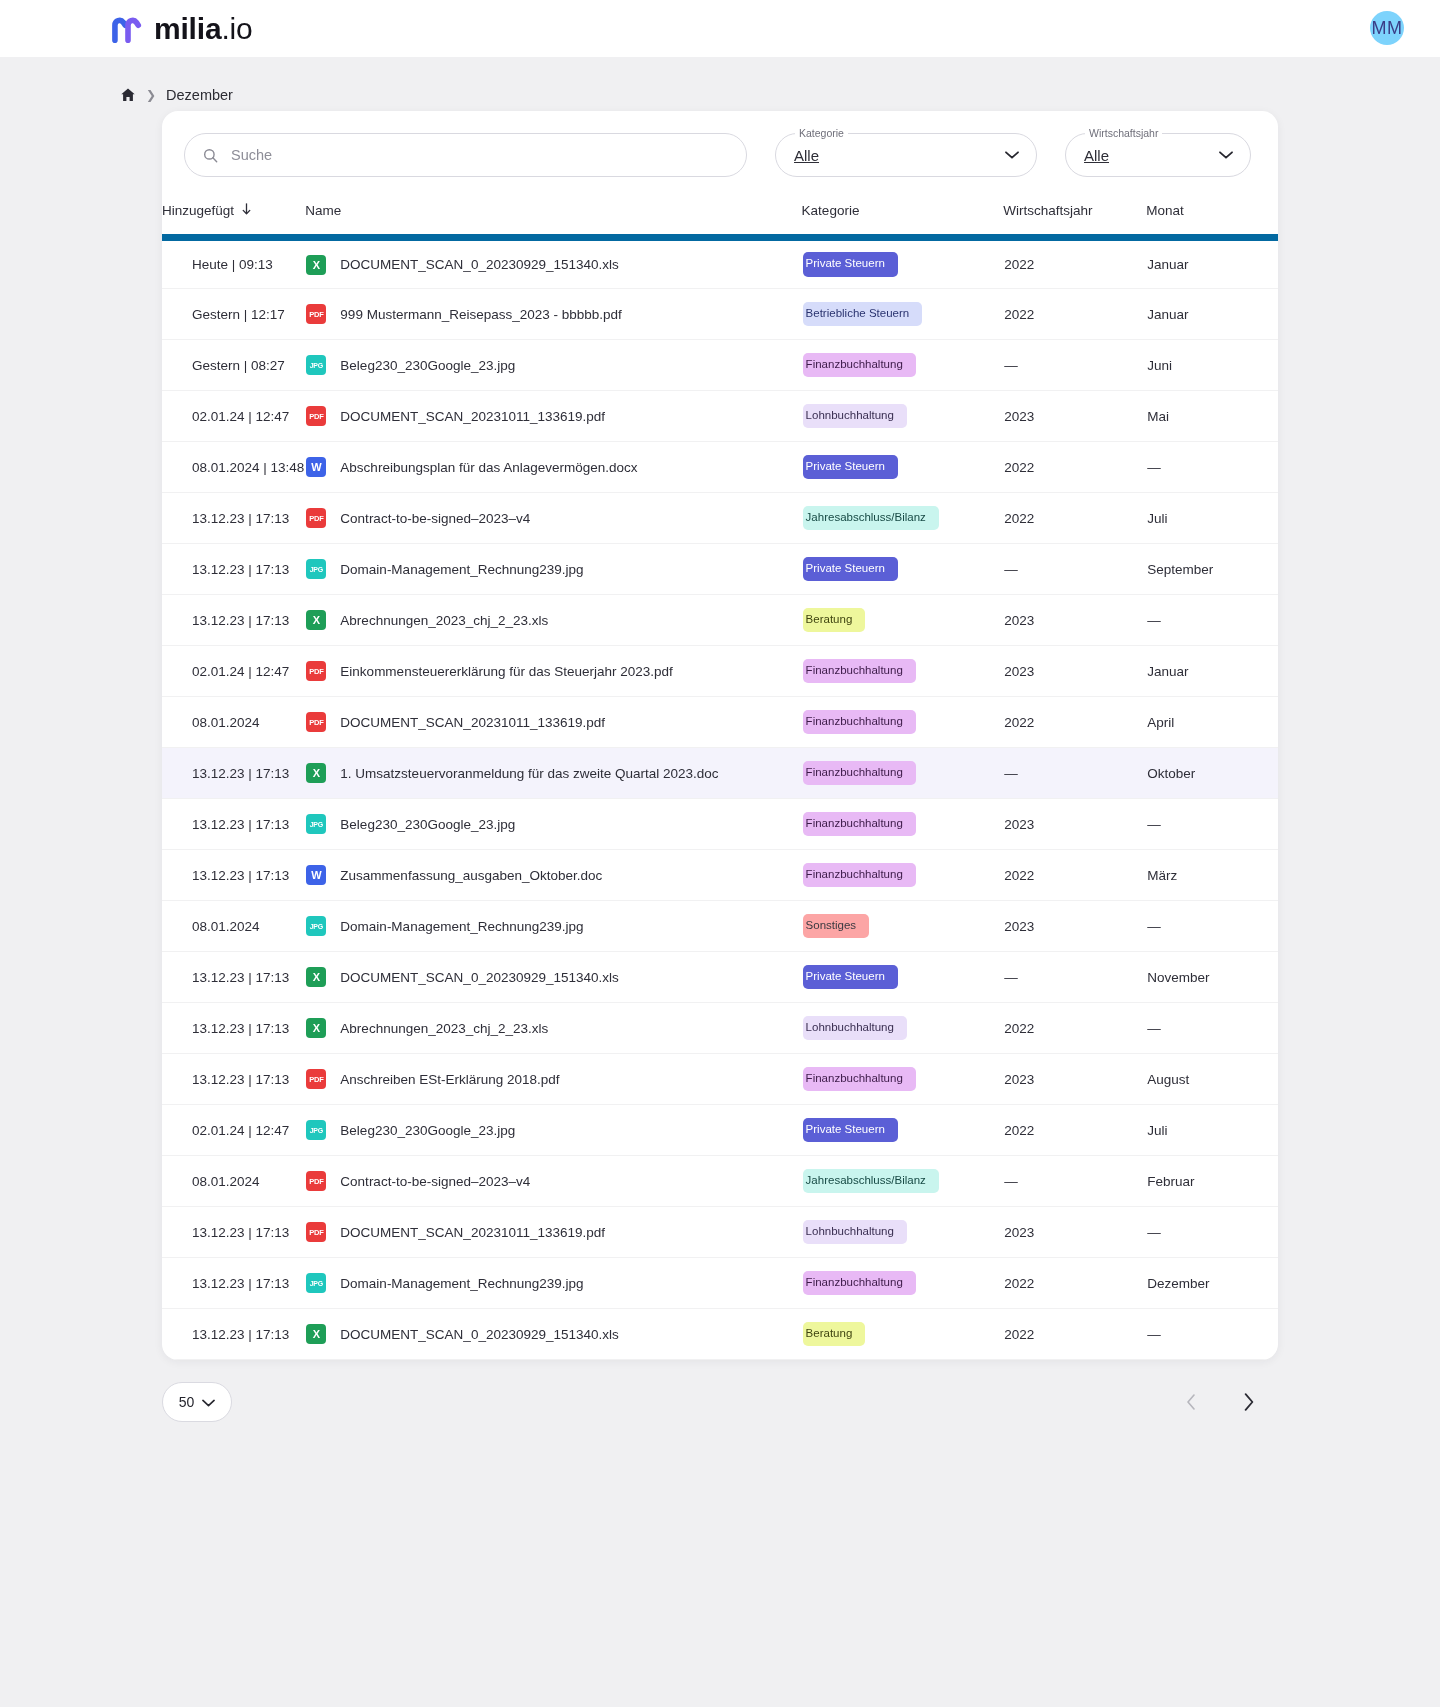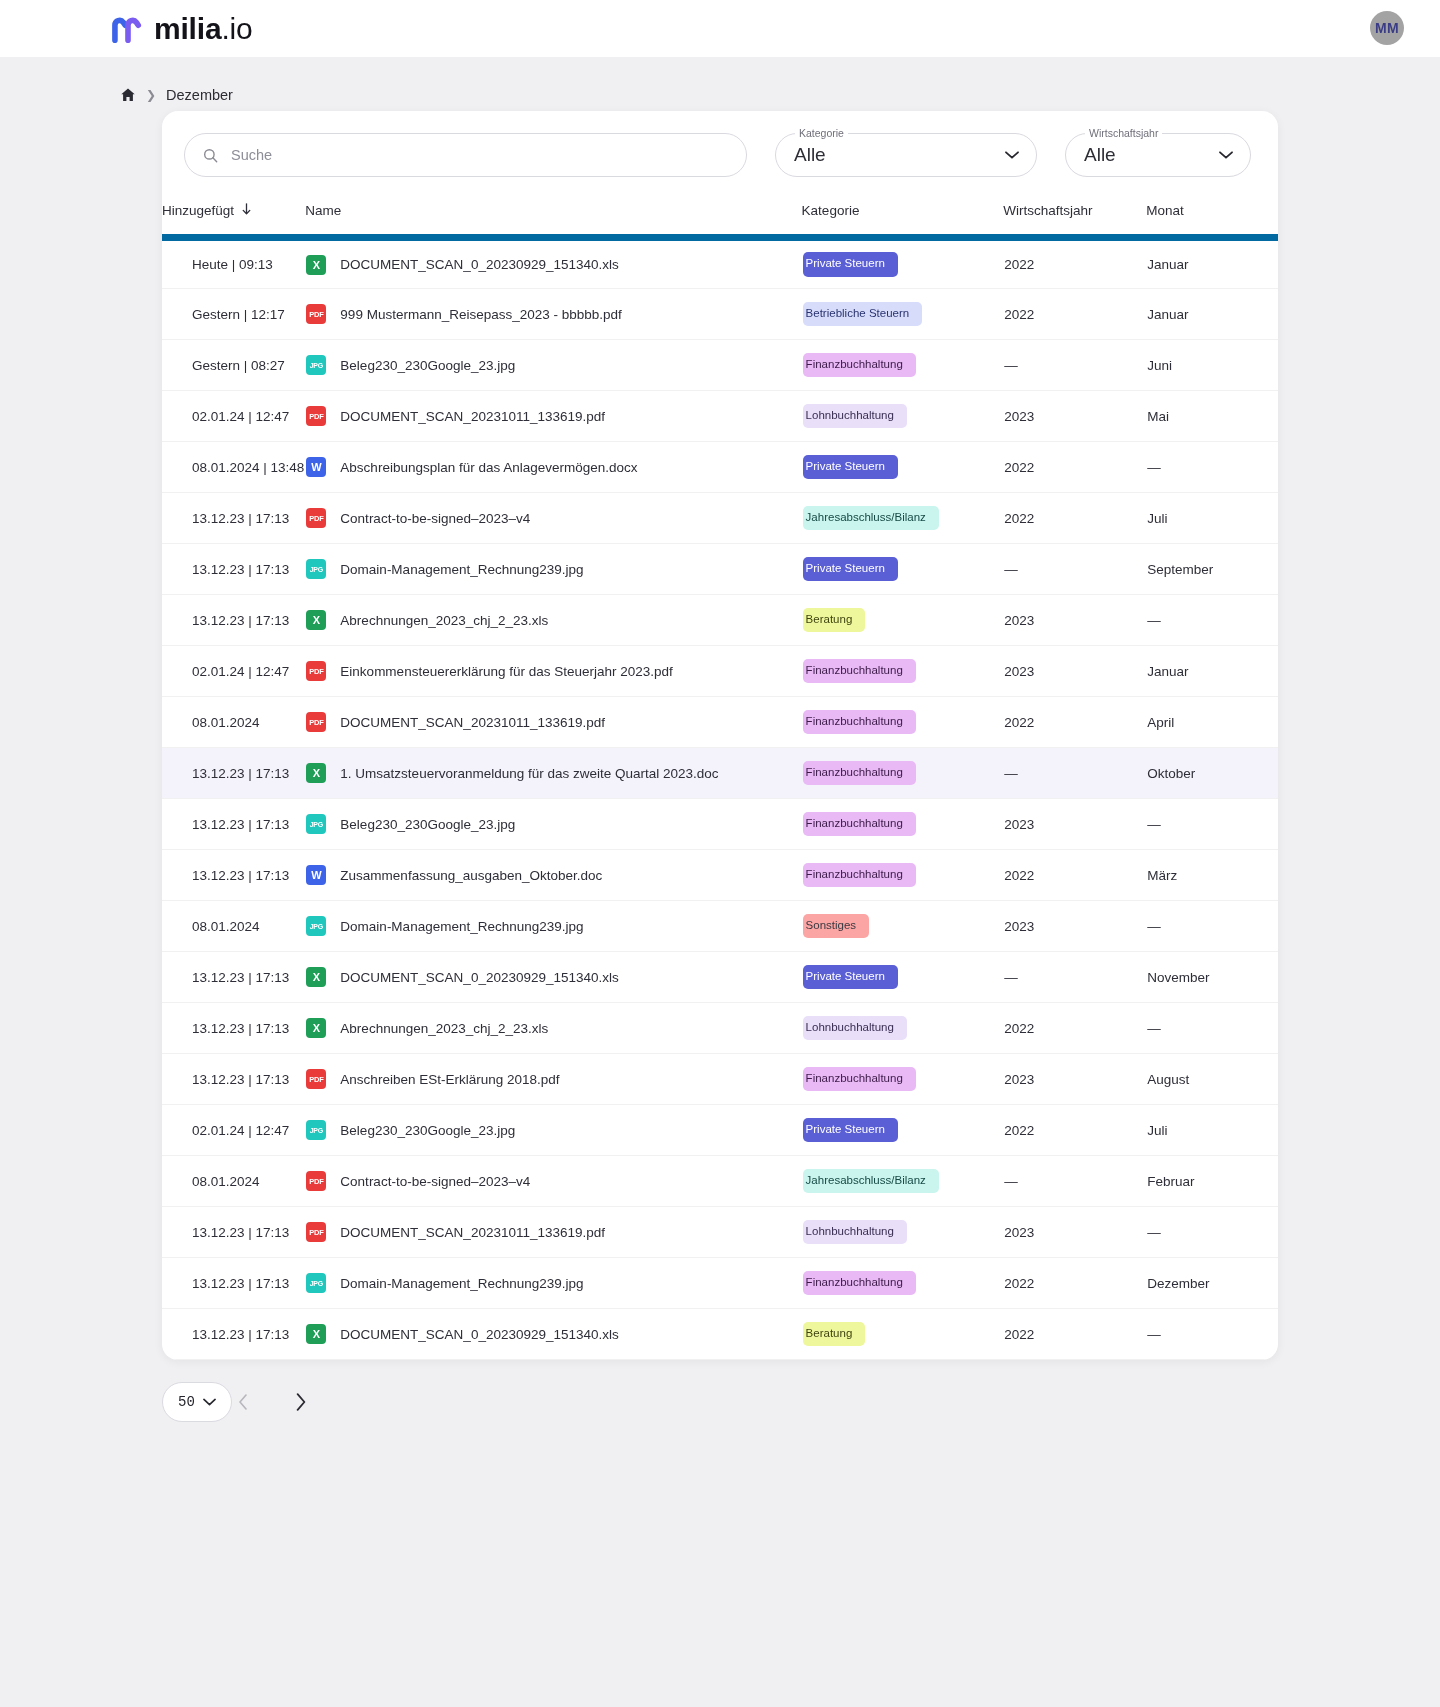--- a/index.html
+++ b/index.html
@@ -29,24 +29,24 @@
     color: #14131a;
     font-weight: 700;
   }
   .brand-text .suffix { font-weight: 400; color: #14131a; }
   .avatar {
     position: absolute;
     right: 36px;
     top: 11px;
     width: 34px; height: 34px;
     border-radius: 50%;
-    background: #a3a3a3;
+    background: #7dd3fc;
     color: #3a3d86;
-    font-size: 14px;
-    font-weight: 700;
+    font-size: 18px;
+    font-weight: 400;
     letter-spacing: 0.4px;
     display: flex; align-items: center; justify-content: center;
   }
 
   
   .breadcrumb {
     display: flex; align-items: center;
     gap: 10px;
     padding: 21px 0 0 120px;
     height: 54px;
@@ -115,21 +115,21 @@
   .select-field.kategorie { flex: 0 0 262px; }
   .select-field.wirtschaftsjahr { flex: 0 0 186px; }
   .select-label {
     position: absolute;
     top: -7px; left: 19px;
     background: #fff;
     padding: 0 4px;
     font-size: 10.5px;
     color: #6f6f7a;
   }
-  .select-value { font-size: 19px; color: #2d2d36; }
+  .select-value { font-size: 15px; color: #2d2d36; text-decoration: underline; }
   .chev {
     position: absolute;
     right: 17px; top: 50%;
     transform: translateY(-50%);
     width: 14px; height: 8px;
   }
 
   
   .table { width: 100%; border-collapse: collapse; }
   .table thead th {
@@ -193,22 +193,22 @@
   .chip-sonstiges { background: #fca5a5; color: #3a3a41; }
 
   td.c-dash { color: #4a4a53; }
 
   
   .footer {
     width: 1116px;
     margin: 22px auto 0 auto;
     display: flex;
     align-items: center;
+    justify-content: space-between;
     padding-bottom: 50px;
-    font-family: Liberation Mono, monospace;
   }
   .page-size {
     width: 70px; height: 40px;
     border: 1px solid #dadae1;
     border-radius: 21px;
     background: #fff;
     display: flex; align-items: center;
     justify-content: center;
     gap: 8px;
     font-size: 14px;

